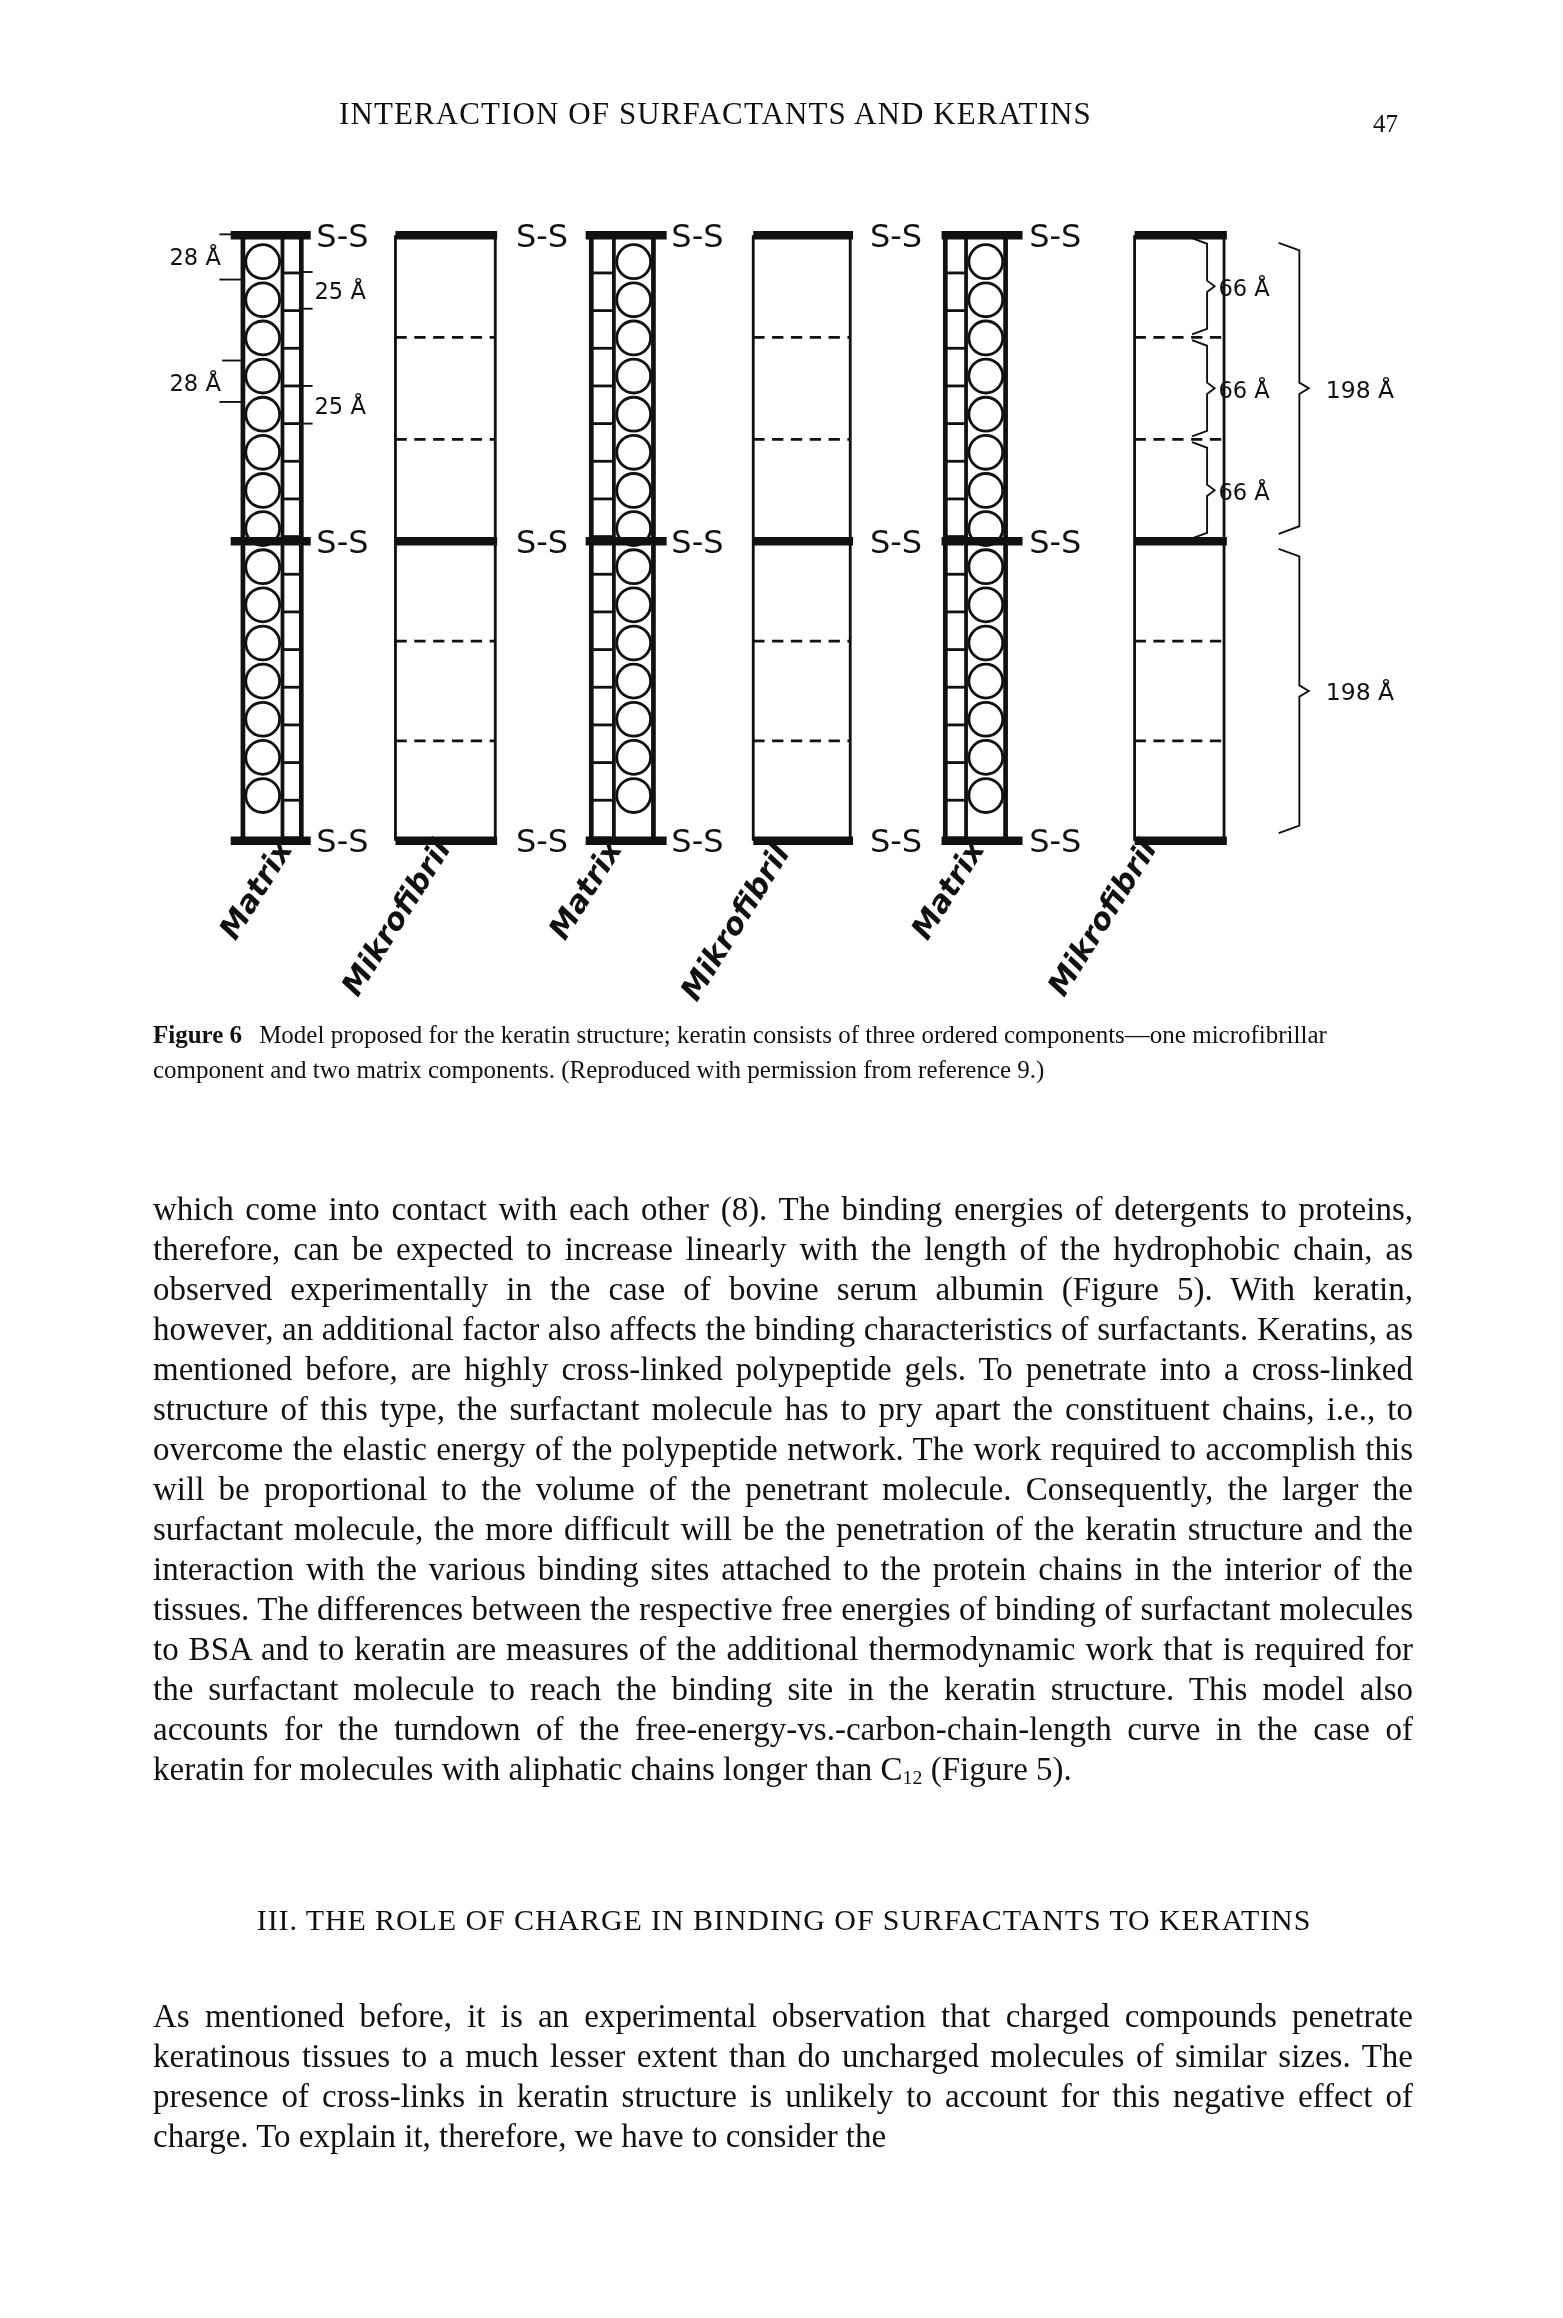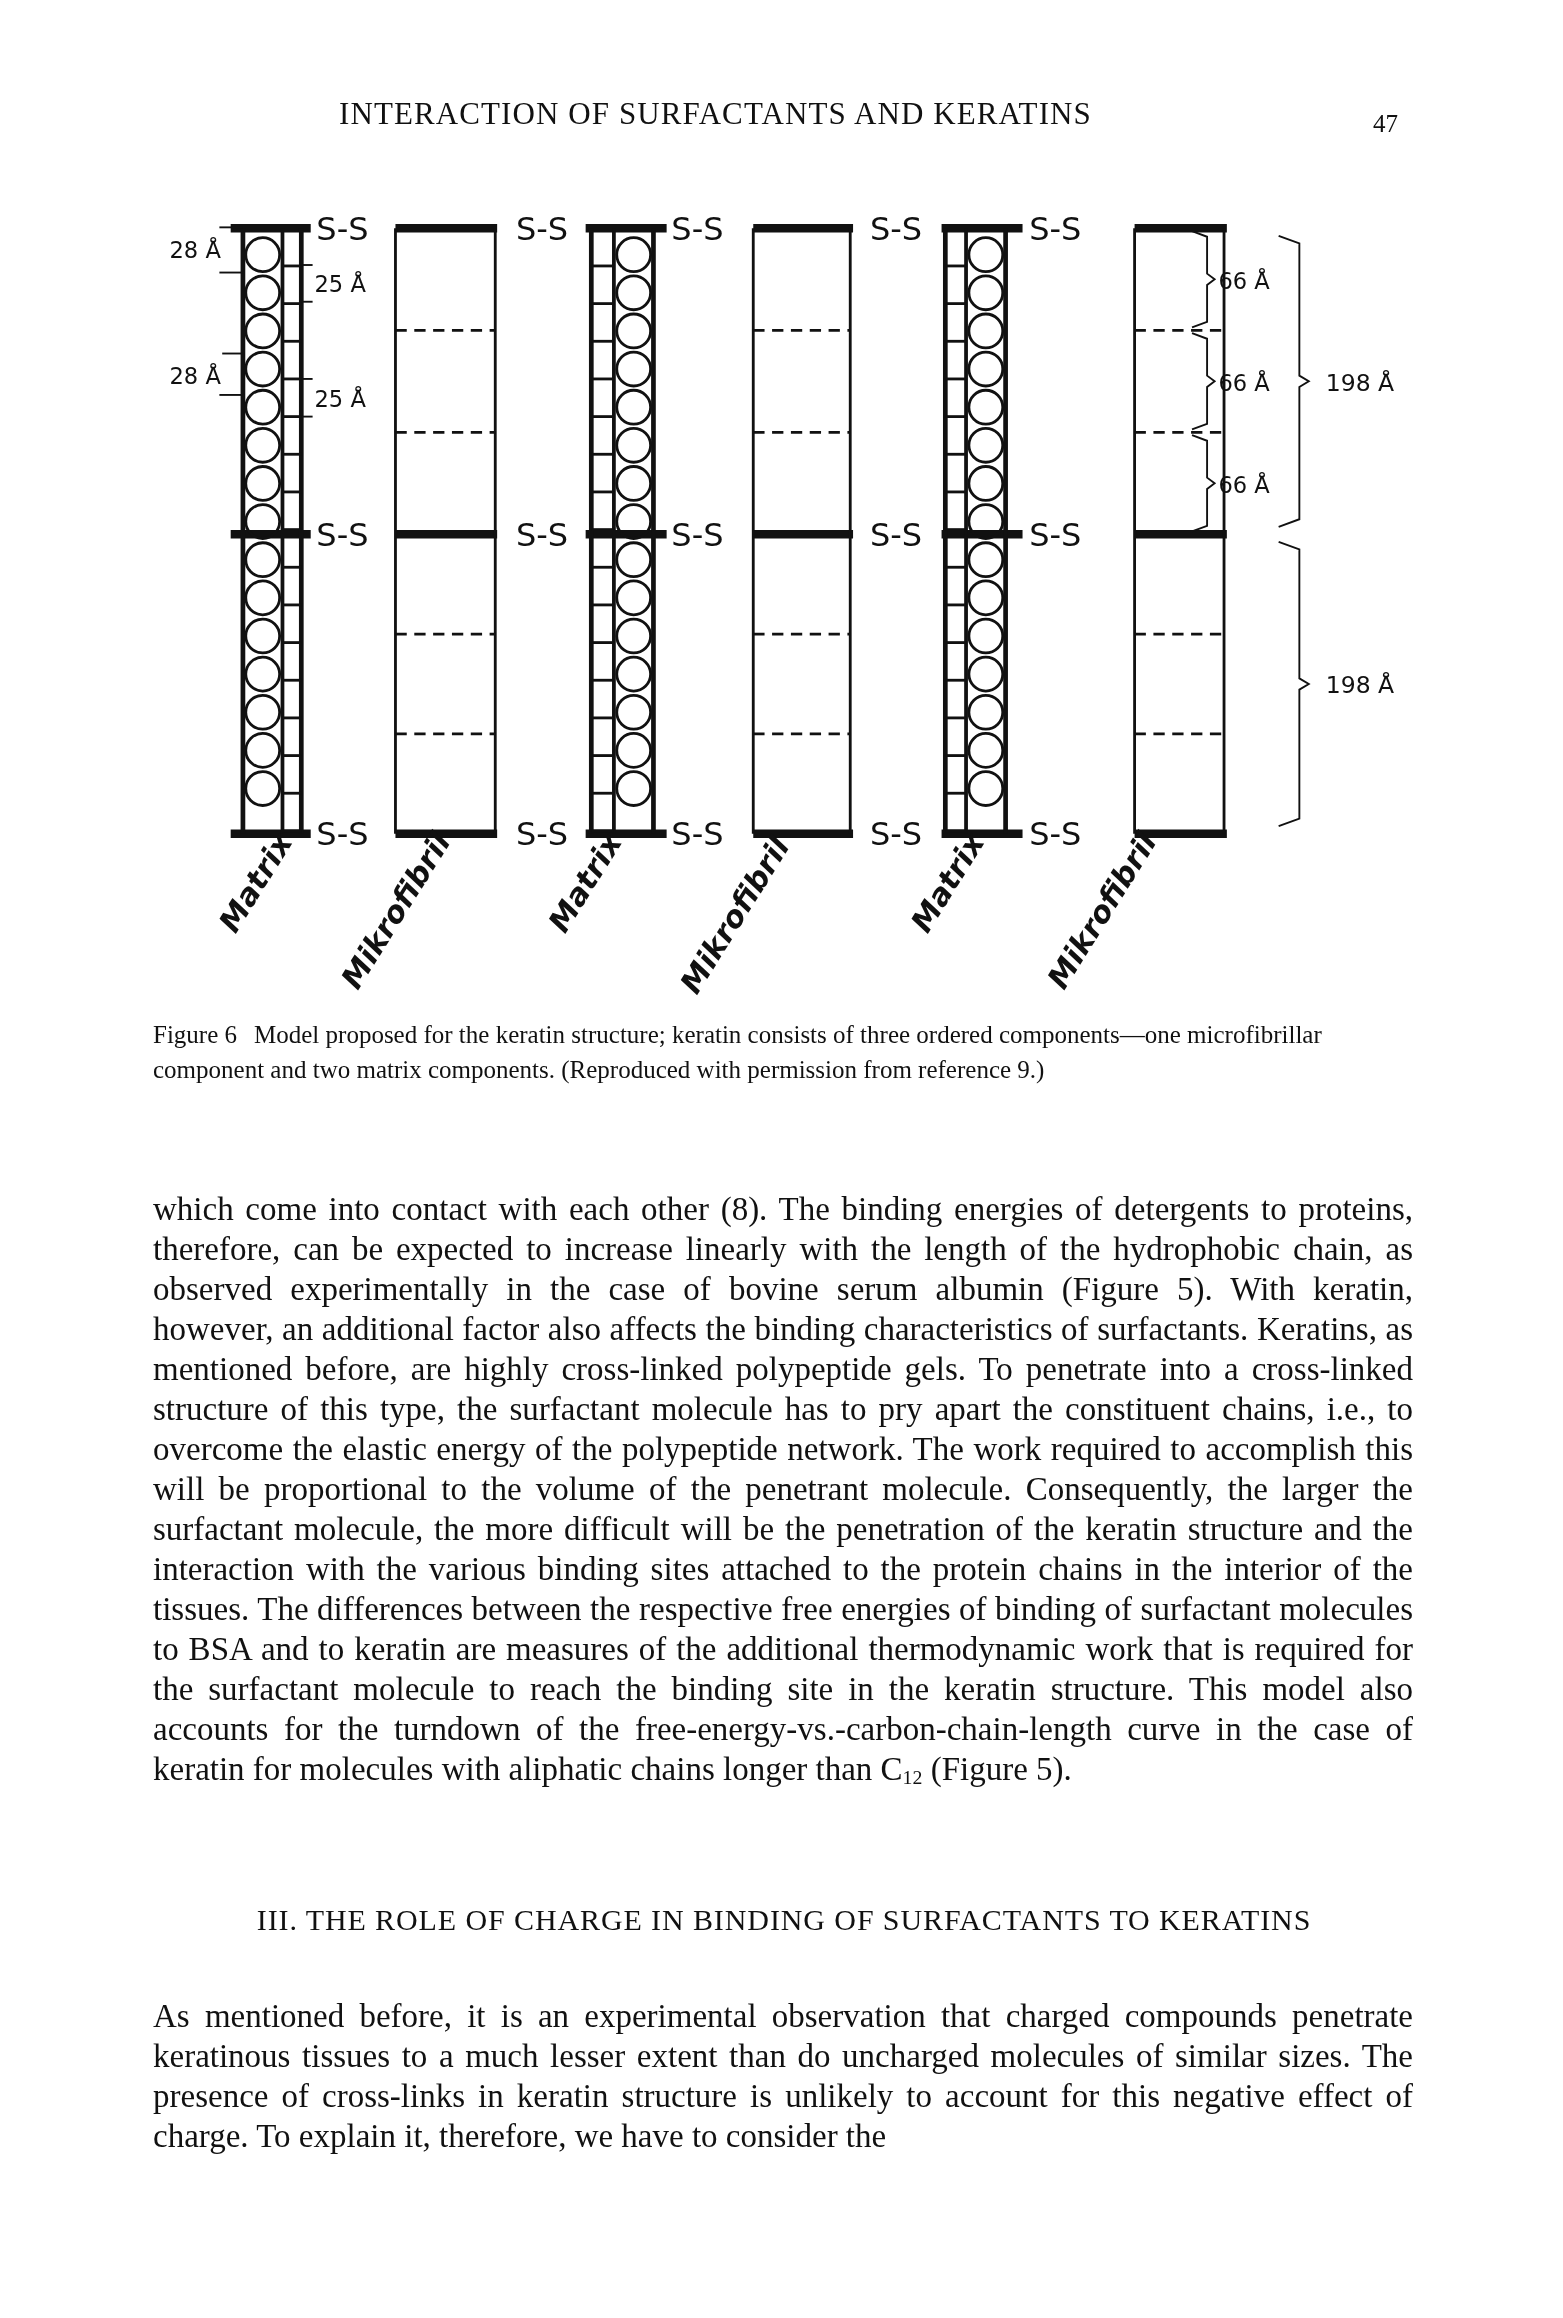--- a/index.html
+++ b/index.html
@@ -1,23 +1,23 @@
 <!DOCTYPE html>
 <html style="font-size:15px"><head>
 <meta charset="utf-8">
 <style>
   html, body { margin: 0; padding: 0; background: #ffffff; }
   body { width: 1563px; height: 2318px; position: relative; overflow: hidden;
          font-family: "Liberation Serif", "DejaVu Serif", serif; color: #111; }
   .running-head { position: absolute; top: 96px; left: 339px; font-size: 31px; letter-spacing: 1.1px; }
   .page-number { position: absolute; top: 110px; left: 1373px; font-size: 25px; }
-  .figure { position: absolute; left: 0; top: 181px; width: 1351px; height: 829px; }
+  .figure { position: absolute; left: 0; top: 188px; width: 1351px; height: 829px; }
   .figure svg text { font-family: "DejaVu Sans", "Liberation Sans", sans-serif; }
   .caption { position: absolute; left: 153px; top: 1017px; width: 1262px; font-size: 25px; line-height: 35px; }
-  .caption .fig-label { font-weight: normal; margin-right: 17px; }
+  .caption .fig-label { font-weight: bold; margin-right: 17px; }
   .body-text { position: absolute; left: 153px; width: 1260px; font-size: 33px; line-height: 40px; text-align: justify; }
   .p1 { top: 1141px; margin-top: 48px; }
   .section-heading { position: absolute; left: 153px; top: 1900px; width: 1262px; font-size: 30px; line-height: 40px; letter-spacing: 0.9px; text-align: center; }
   .p2 { top: 1996px; }
   sub { font-size: 60%; vertical-align: -3.8px; line-height: 0; }
 </style>
 </head>
 <body>
 
 <div class="running-head">INTERACTION OF SURFACTANTS AND KERATINS</div>

